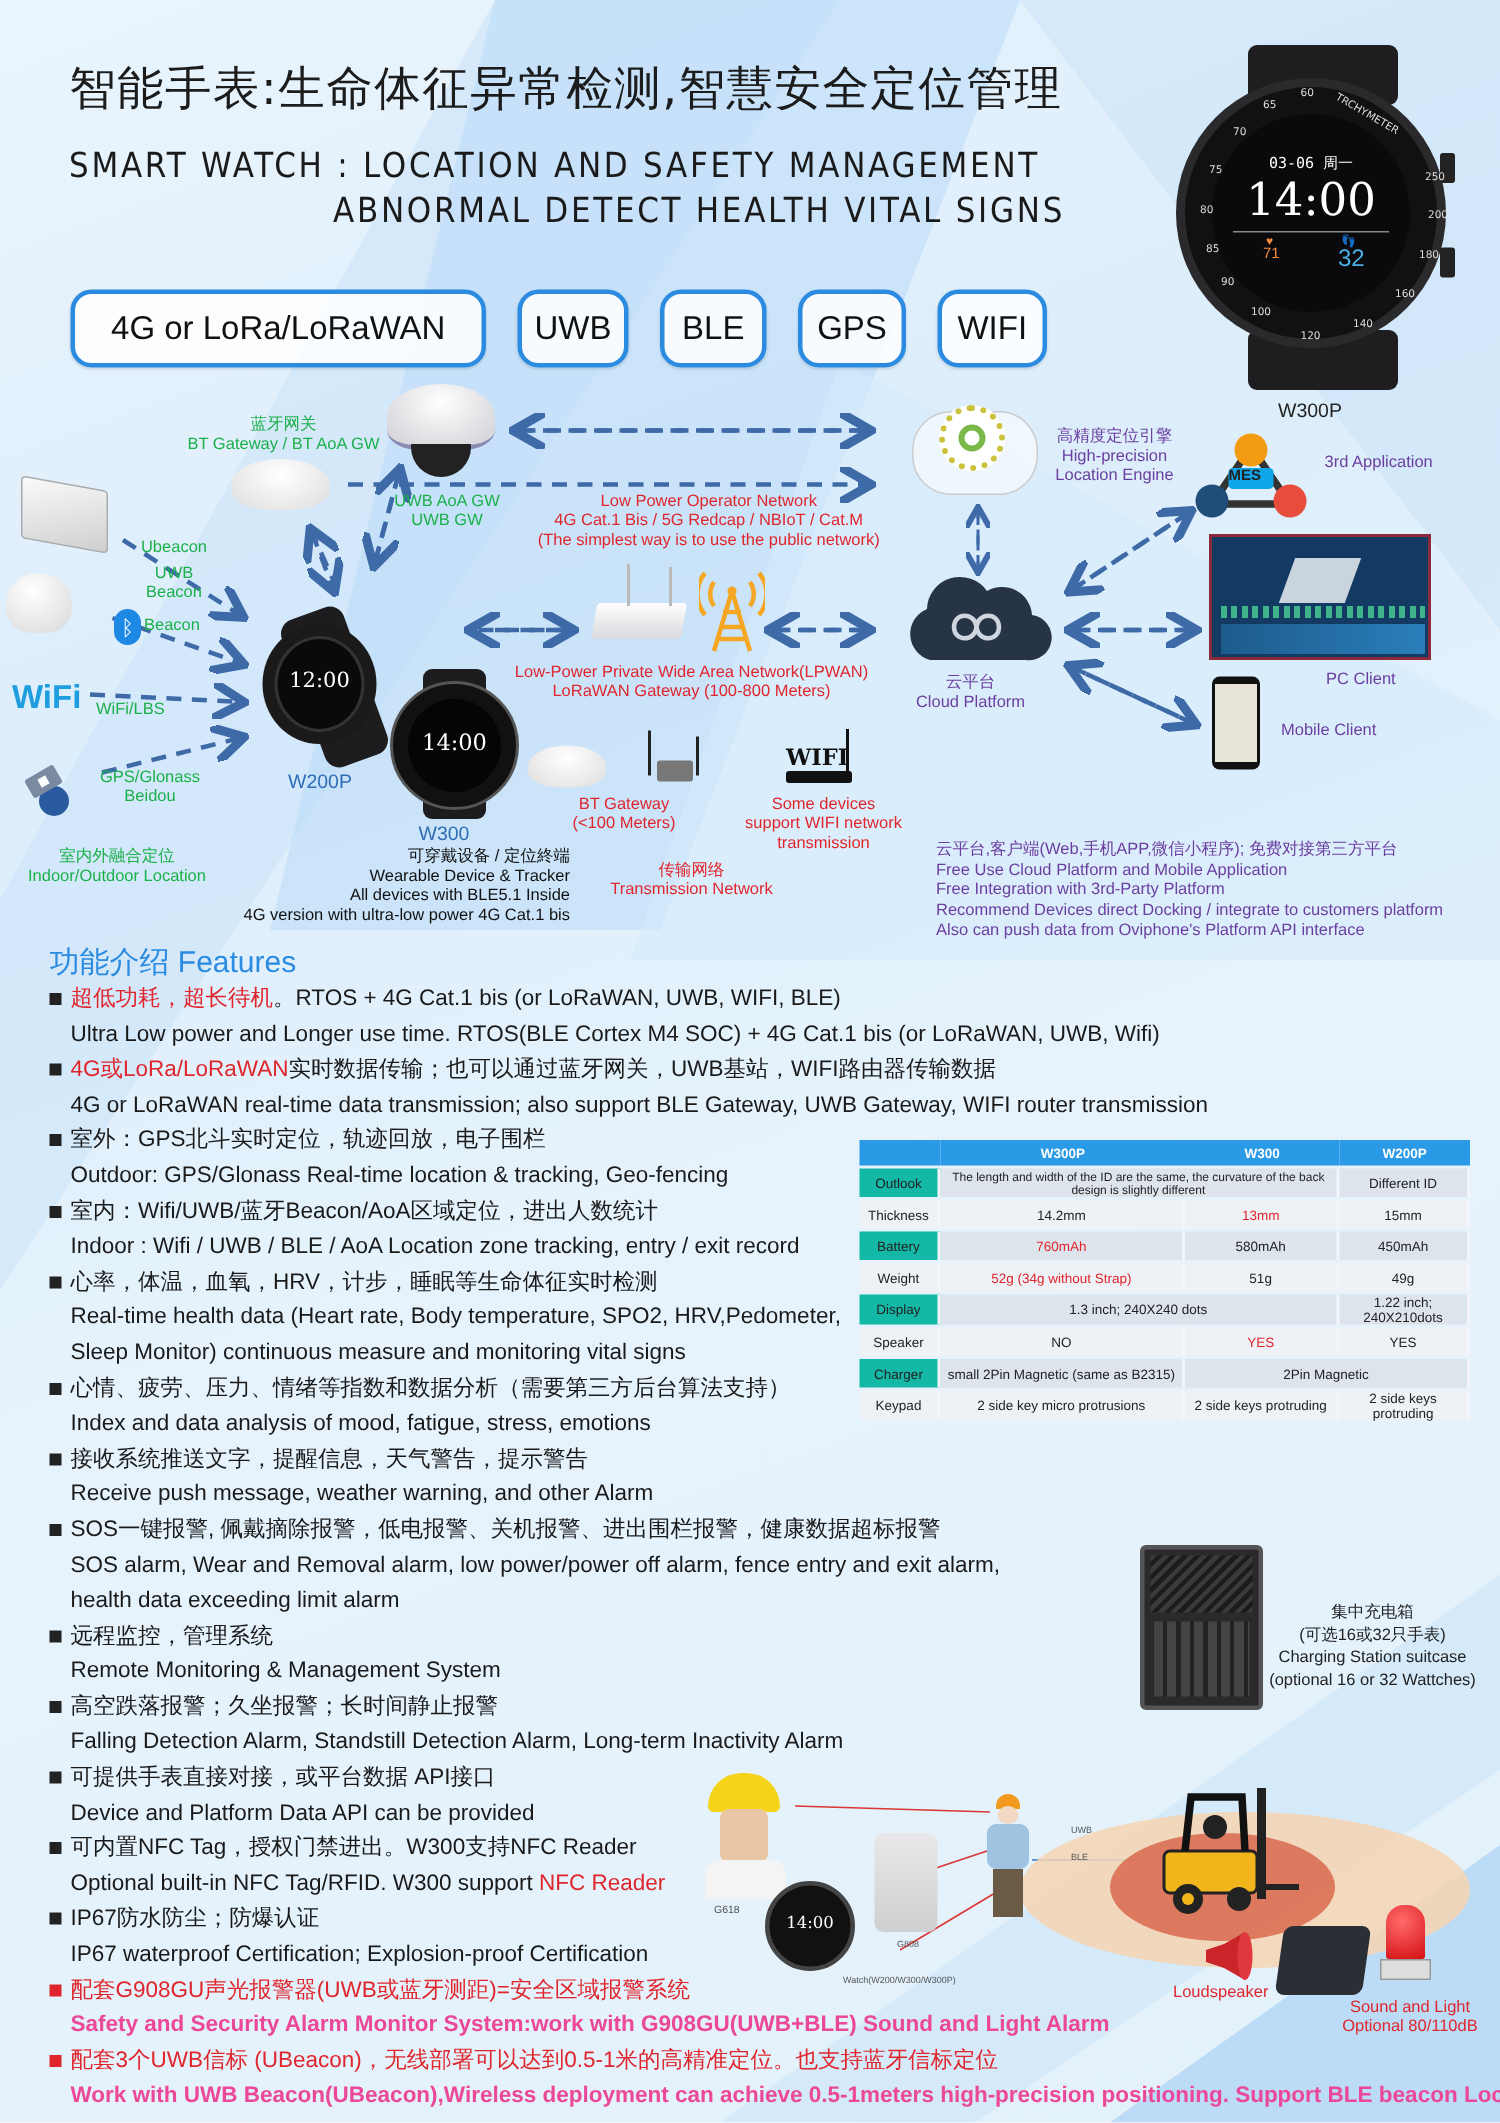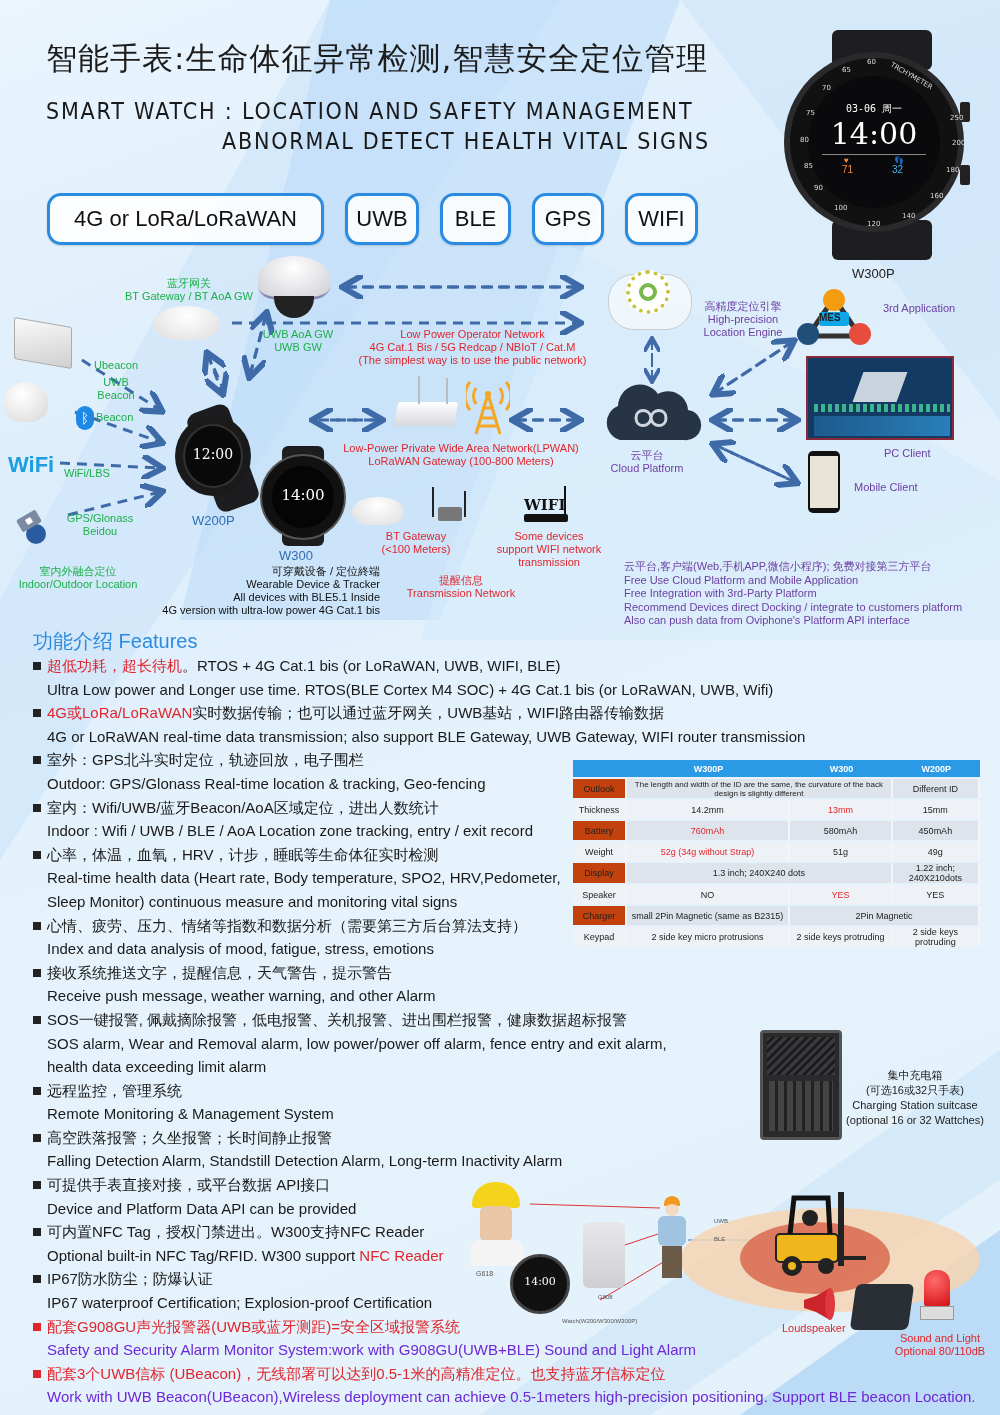--- a/index.html
+++ b/index.html
@@ -42,30 +42,30 @@
 
   
   .features-title { left: 33px; top: 628px; font-size: 20px; color: #2b8be0; }
   .feat-list { left: 33px; top: 654px; width: 780px; }
   .feat-item { position: relative; }
   .feat-cn { font-size: 15px; line-height: 23.6px; color: #1a1a1a; padding-left: 14px; position: relative; }
   .feat-cn::before { content: ""; position: absolute; left: 0; top: 8px; width: 8px; height: 8px; background: #222; }
   .feat-cn.red { color: #e0262d; }
   .feat-cn.red::before { background: #e0262d; }
   .feat-en { font-size: 15px; line-height: 23.6px; color: #1a1a1a; padding-left: 14px; }
-  .feat-en.red { color: #6d28d9; }
+  .feat-en.red { color: #ec4899; font-weight: bold; }
   .hl-red { color: #e0262d; }
 
   
   .spec-table { left: 573px; top: 758px; width: 407px; border-collapse: separate; border-spacing: 0 2px; font-size: 9px; }
   .spec-table th { background: #2b9ae6; color: #fff; font-weight: bold; height: 17px; font-size: 9px; }
   .spec-table th.corner { background: #2b9ae6; }
   .spec-table td { background: #dde4ec; text-align: center; color: #222; height: 19px; padding: 0 2px; border-right: 2px solid #f2f6fa; }
   .spec-table tr:nth-child(even) td { background: #eef2f6; }
-  .spec-table td.rowhead { background: #c2410c; width: 54px; }
+  .spec-table td.rowhead { background: #14b8a6; width: 54px; }
   .spec-table td.red { color: #e0262d; }
 
   
   .charging-text { left: 840px; top: 1068px; width: 150px; text-align: center; font-size: 11px; line-height: 15px; color: #222; }
 </style>
 </head>
 <body>
 
 <div class="bg-layer">
   <svg width="1000" height="1415" style="position:absolute;left:0;top:0">
@@ -114,21 +114,21 @@
         <text x="168" y="90">250</text>
       <text x="108" y="36" transform="rotate(30 108 36)">TRCHYMETER</text>
     </g>
   </svg>
   <div class="abs" style="left:56px;top:72px;width:72px;text-align:center;color:#fff;font-size:10px;font-family:'DejaVu Sans Mono',monospace;">03-06 周一</div>
   <div class="abs" style="left:40px;top:86px;width:104px;text-align:center;color:#fff;font-size:30px;font-family:'DejaVu Serif',serif;">14:00</div>
   <div class="abs" style="left:40px;top:124px;width:104px;border-top:1px solid #888;"></div>
   <div class="abs" style="left:62px;top:126px;color:#f08a3c;font-size:8px;">♥</div>
   <div class="abs" style="left:60px;top:134px;color:#f08a3c;font-size:10px;">71</div>
   <div class="abs" style="left:112px;top:126px;color:#4ab0e8;font-size:8px;">👣</div>
-  <div class="abs" style="left:110px;top:134px;color:#4ab0e8;font-size:10px;">32</div>
+  <div class="abs" style="left:110px;top:134px;color:#4ab0e8;font-size:16px;">32</div>
   <div class="abs watch-label" style="left:70px;top:236px;">W300P</div>
 </div>
 
 <svg class="arrow-svg" style="left:0;top:0;" width="1000" height="640">
   <defs>
     <marker id="ah" markerWidth="8" markerHeight="8" refX="6" refY="4" orient="auto">
       <path d="M0,0 L7,4 L0,8" fill="none" stroke="#3f6aa8" stroke-width="2"></path>
     </marker>
   </defs>
   <g stroke="#3f6aa8" stroke-width="3" stroke-dasharray="10,7" fill="none">
@@ -263,29 +263,29 @@
   <div style="position:absolute;left:0;top:10px;font-weight:bold;font-family:'DejaVu Serif',serif;font-size:15px;color:#111;">WIFI</div>
   <div style="position:absolute;left:0;top:28px;width:44px;height:8px;background:#111;border-radius:2px;"></div>
   <div style="position:absolute;left:40px;top:0;width:2px;height:28px;background:#111;"></div>
 </div>
 <div class="abs lbl-red" style="left:492px;top:530px;width:114px;">
   <div>Some devices</div>
   <div>support WIFI network</div>
   <div>transmission</div>
 </div>
 <div class="abs lbl-red" style="left:400px;top:574px;width:122px;">
-  <div>提醒信息</div>
+  <div>传输网络</div>
   <div>Transmission Network</div>
 </div>
 
 <div class="abs" style="left:608px;top:274px;width:84px;height:56px;border:1px solid #ccc;border-radius:26px;background:rgba(255,255,255,0.6);"></div>
 <div class="abs" style="left:626px;top:270px;width:44px;height:44px;border-radius:50%;border:4px dotted #c9c23a;background:#fff;">
   <div style="position:absolute;left:9px;top:9px;width:18px;height:18px;border-radius:50%;border:4px solid #7ab84a;"></div>
 </div>
-<div class="abs lbl-purple" style="left:698px;top:300px;width:90px;text-align:center;">
+<div class="abs lbl-purple" style="left:698px;top:285px;width:90px;text-align:center;">
   <div>高精度定位引擎</div>
   <div>High-precision</div>
   <div>Location Engine</div>
 </div>
 
 <div class="abs" style="left:600px;top:380px;width:102px;height:62px;">
   <svg width="102" height="62" viewBox="0 0 102 62">
     <path d="M20,60 A18,18 0 0,1 18,26 A22,22 0 0,1 58,14 A20,20 0 0,1 88,30 A15,15 0 0,1 84,60 Z" fill="#273445"></path>
     <path d="M36,38 C36,28 50,28 51,38 C52,48 66,48 66,38 C66,28 52,28 51,38 C50,48 36,48 36,38 Z" fill="none" stroke="#cfd6df" stroke-width="3"></path>
   </svg>

